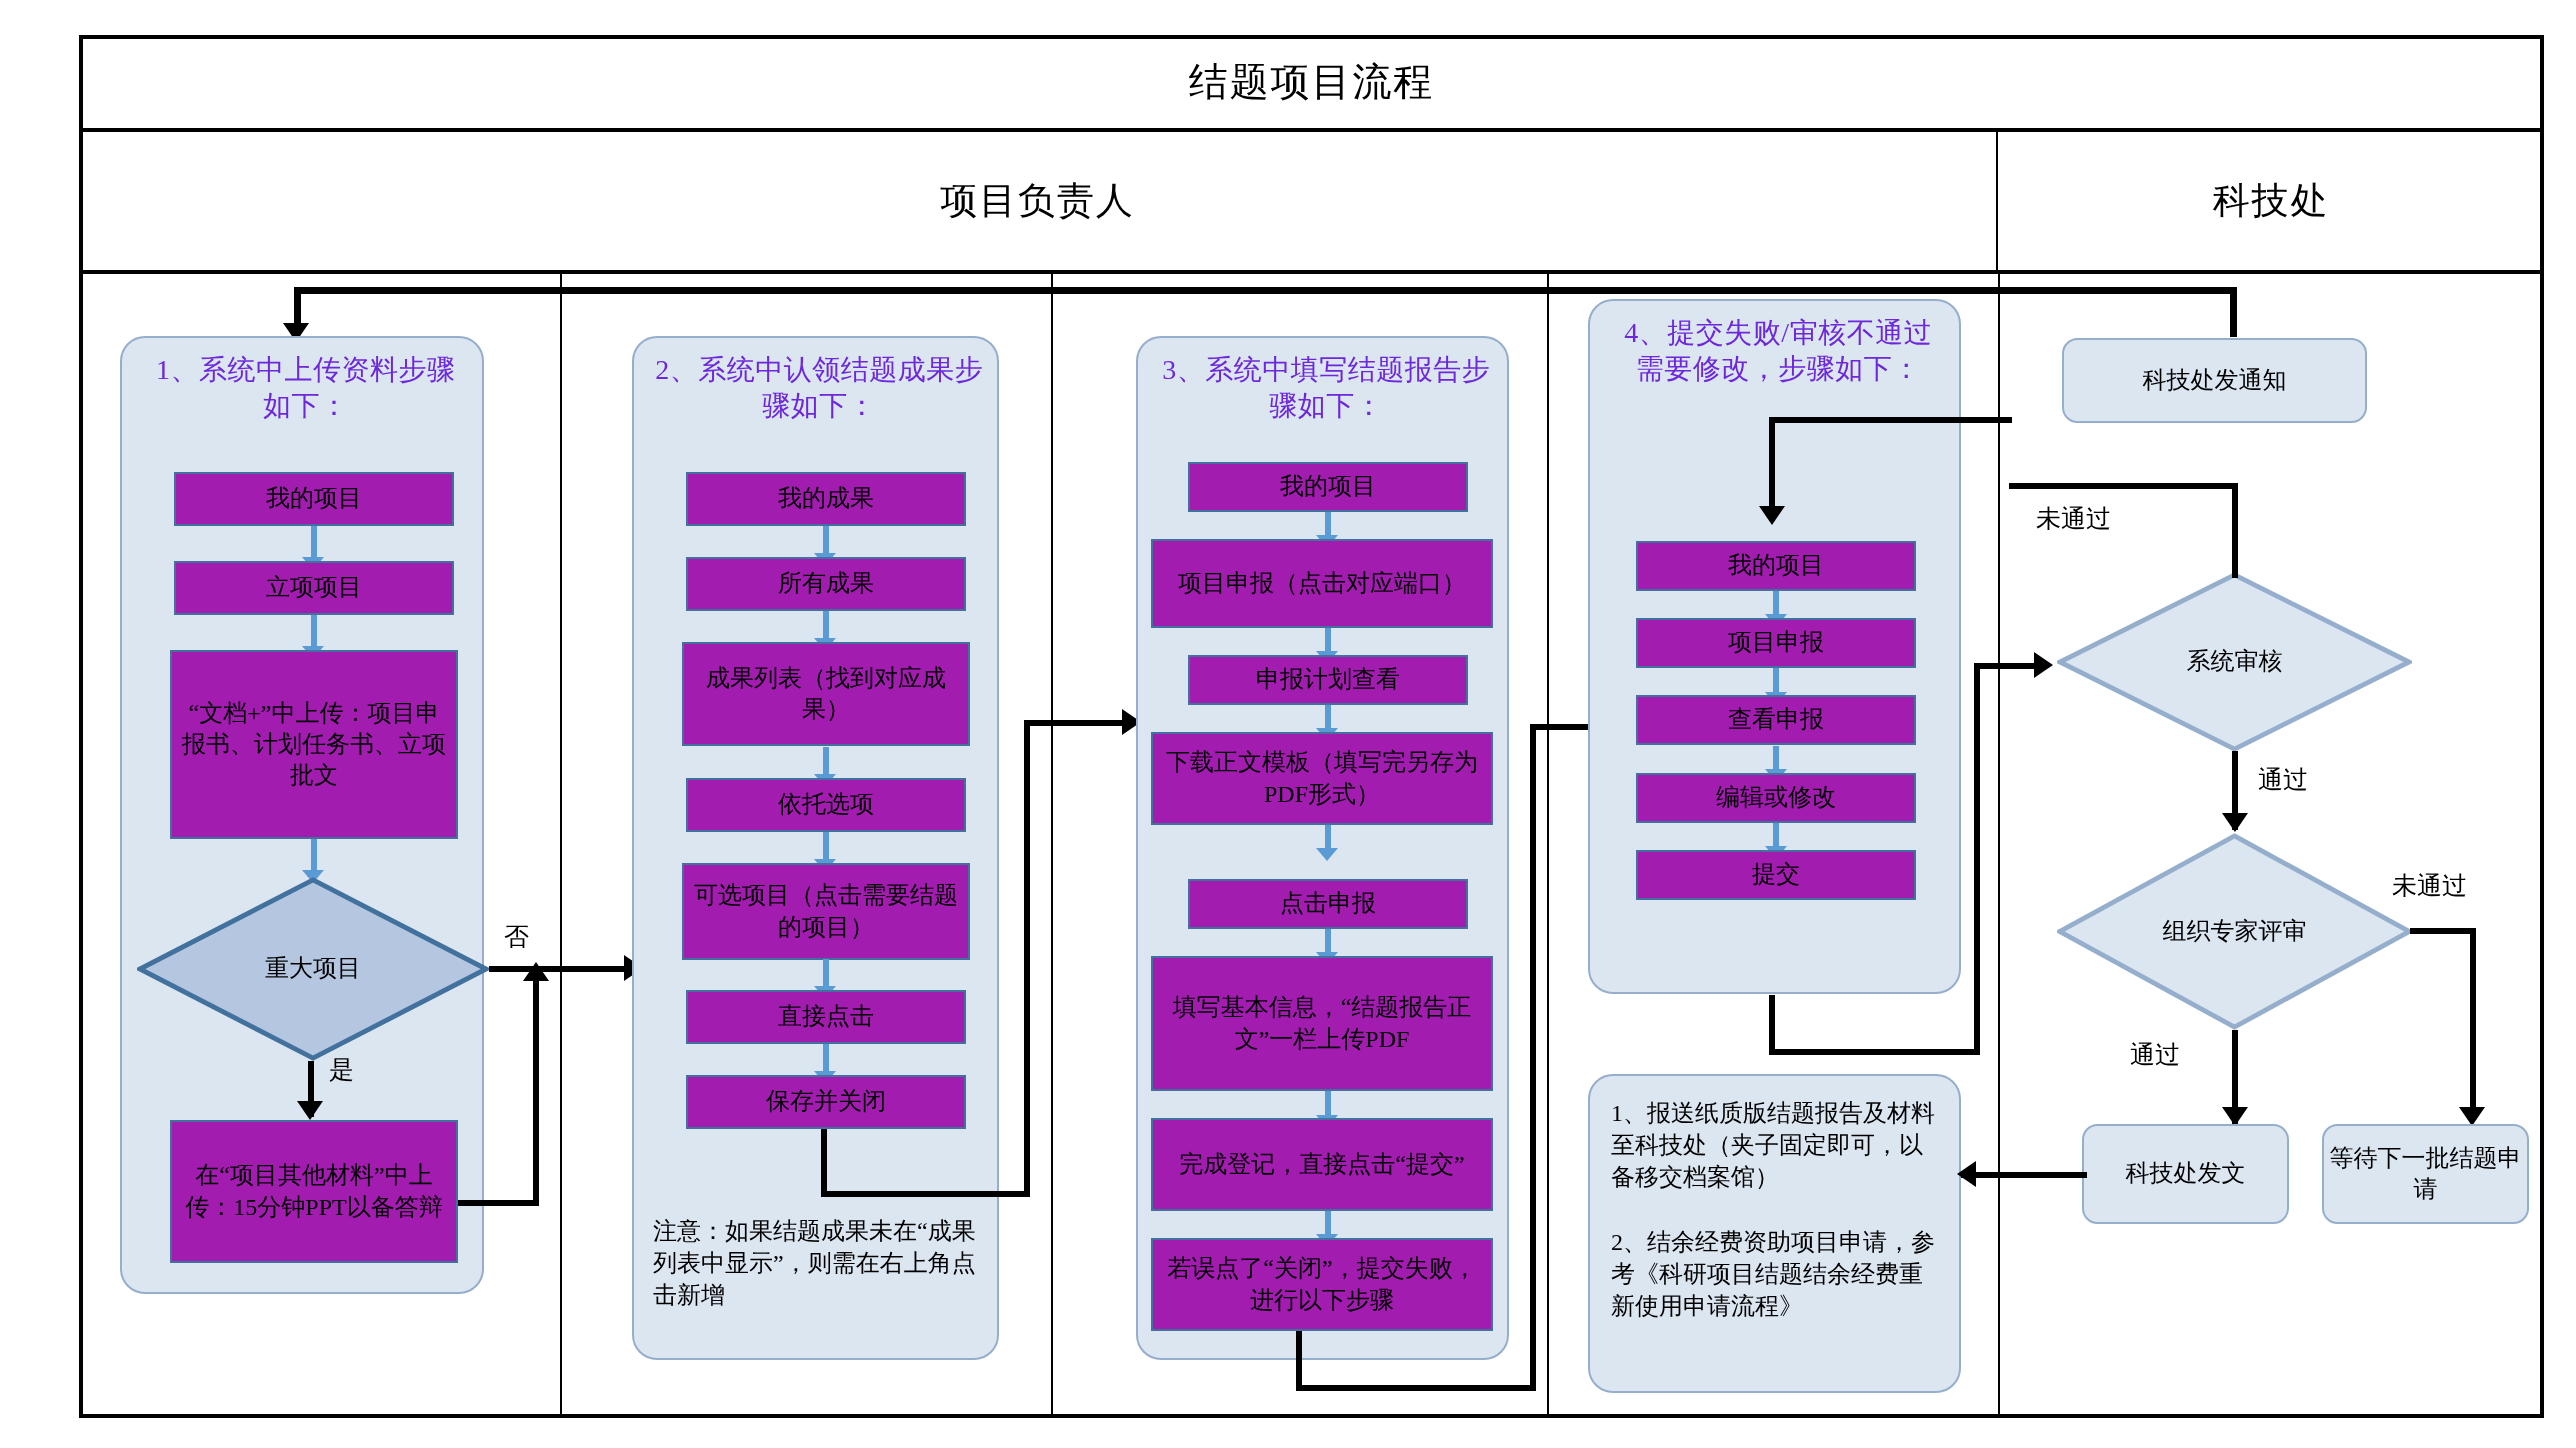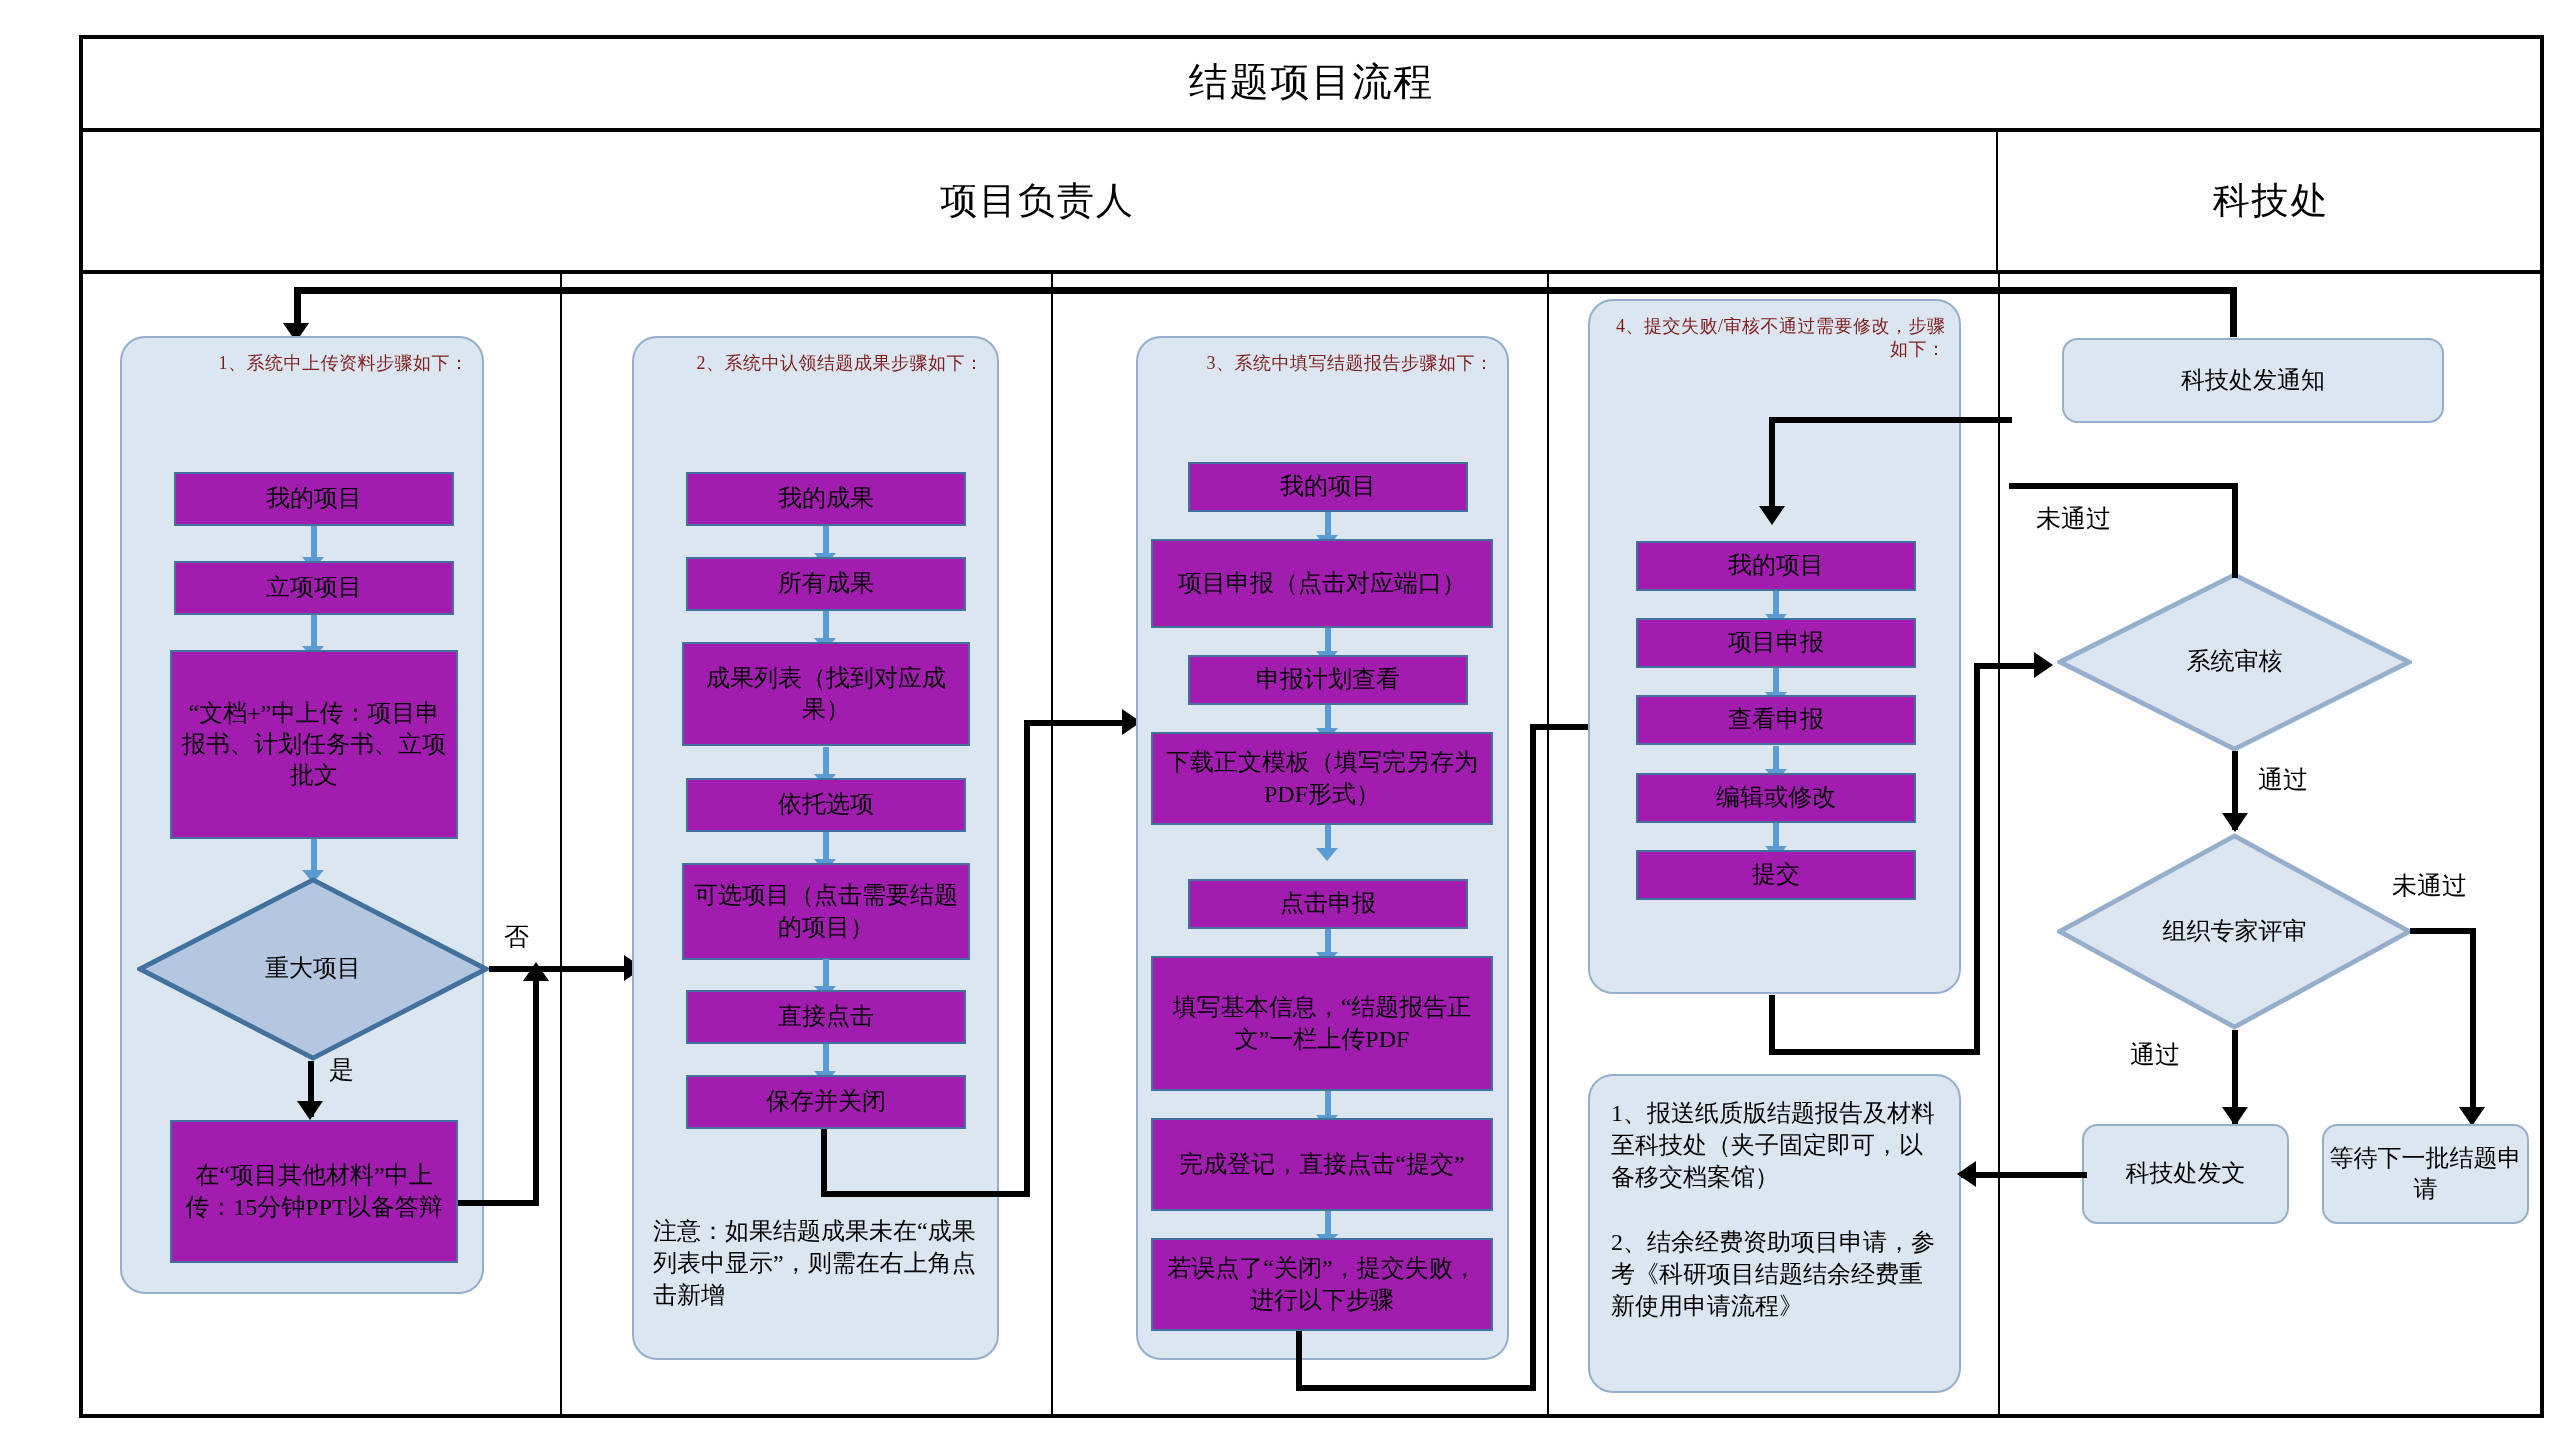--- a/index.html
+++ b/index.html
@@ -47,21 +47,21 @@
 
   
   .group {
     position:absolute;
     background:#dce6f1;
     border:2.9px solid #95aecb;
     border-radius:25px;
   }
   .group-title {
     position:absolute; left:21px; right:13.5px; top:13.5px;
-    font-size:18px; line-height:1.32; color:#7f1d1d; text-align:right;
+    font-size:28px; line-height:1.32; color:#6d28d9; text-align:center;
     letter-spacing:0.5px;
   }
   .note {
     position:absolute; left:19.3px; right:13.5px;
     font-size:24px; line-height:1.34; color:#000; text-align:left;
   }
 
   
   .pbox {
     position:absolute;
@@ -284,21 +284,21 @@
   <div class="bline" style="left:1974px; top:663px; width:5.8px; height:392px;"></div>
   <div class="bline" style="left:1974px; top:663px; width:68px; height:5.8px;"></div>
   <div class="bk-head-right" style="left:2034px; top:652px;"></div>
 
   <div class="group" style="left:1588px; top:1074px; width:373px; height:319px;">
     <div class="note" style="left:21px; top:21px; width:332px; white-space:pre-line;">1、报送纸质版结题报告及材料至科技处（夹子固定即可，以备移交档案馆）
 
 2、结余经费资助项目申请，参考《科研项目结题结余经费重新使用申请流程》</div>
   </div>
 
-  <div class="rbox" style="left:2062px; top:338px; width:382px; height:85px;">科技处发通知</div>
+  <div class="rbox" style="left:2062px; top:338px; width:305px; height:85px;">科技处发通知</div>
 
   <div class="diamond" style="left:2057px; top:572px; width:355px; height:180px;">
     <svg viewBox="0 0 368 186" preserveAspectRatio="none">
       <polygon points="184,3 365,93 184,183 3,93" fill="#dce6f1" stroke="#95aecb" stroke-width="5"></polygon>
     </svg>
     <div class="dlabel">系统审核</div>
   </div>
 
   <div class="bline" style="left:2232px; top:572px; width:5.8px; height:5.8px;"></div>
   <div class="bline" style="left:2232px; top:483px; width:5.8px; height:93px;"></div>

